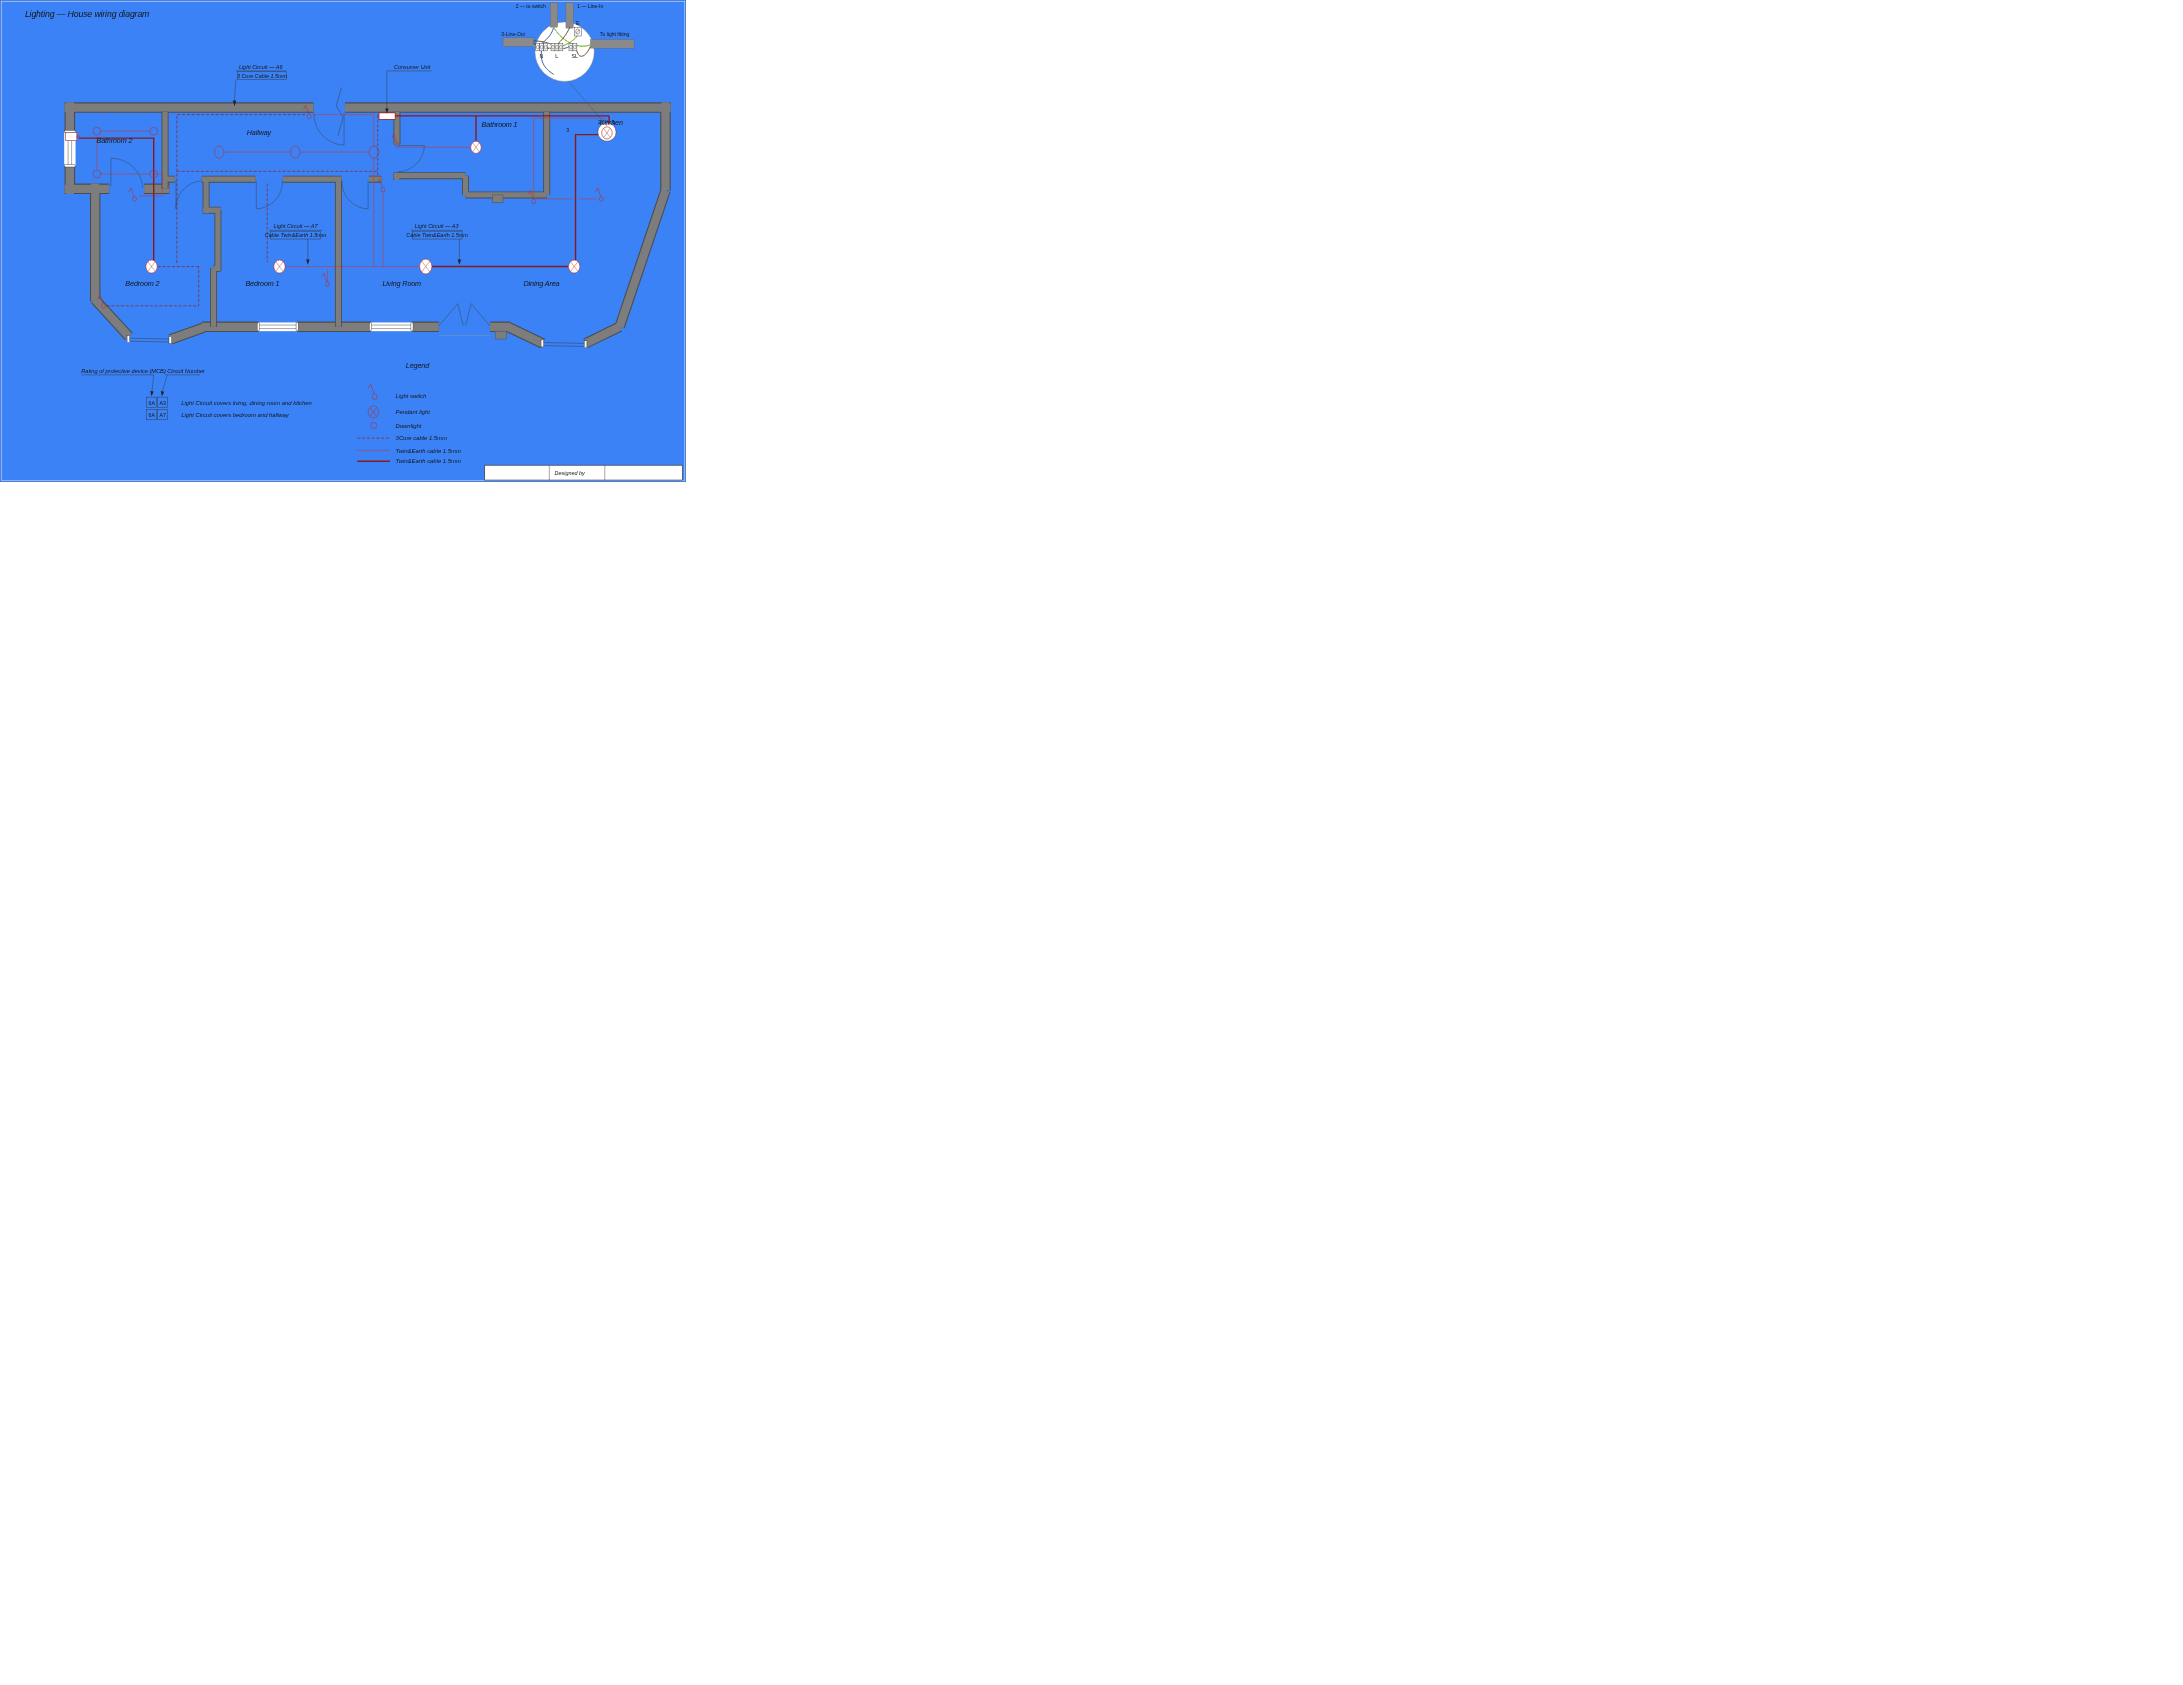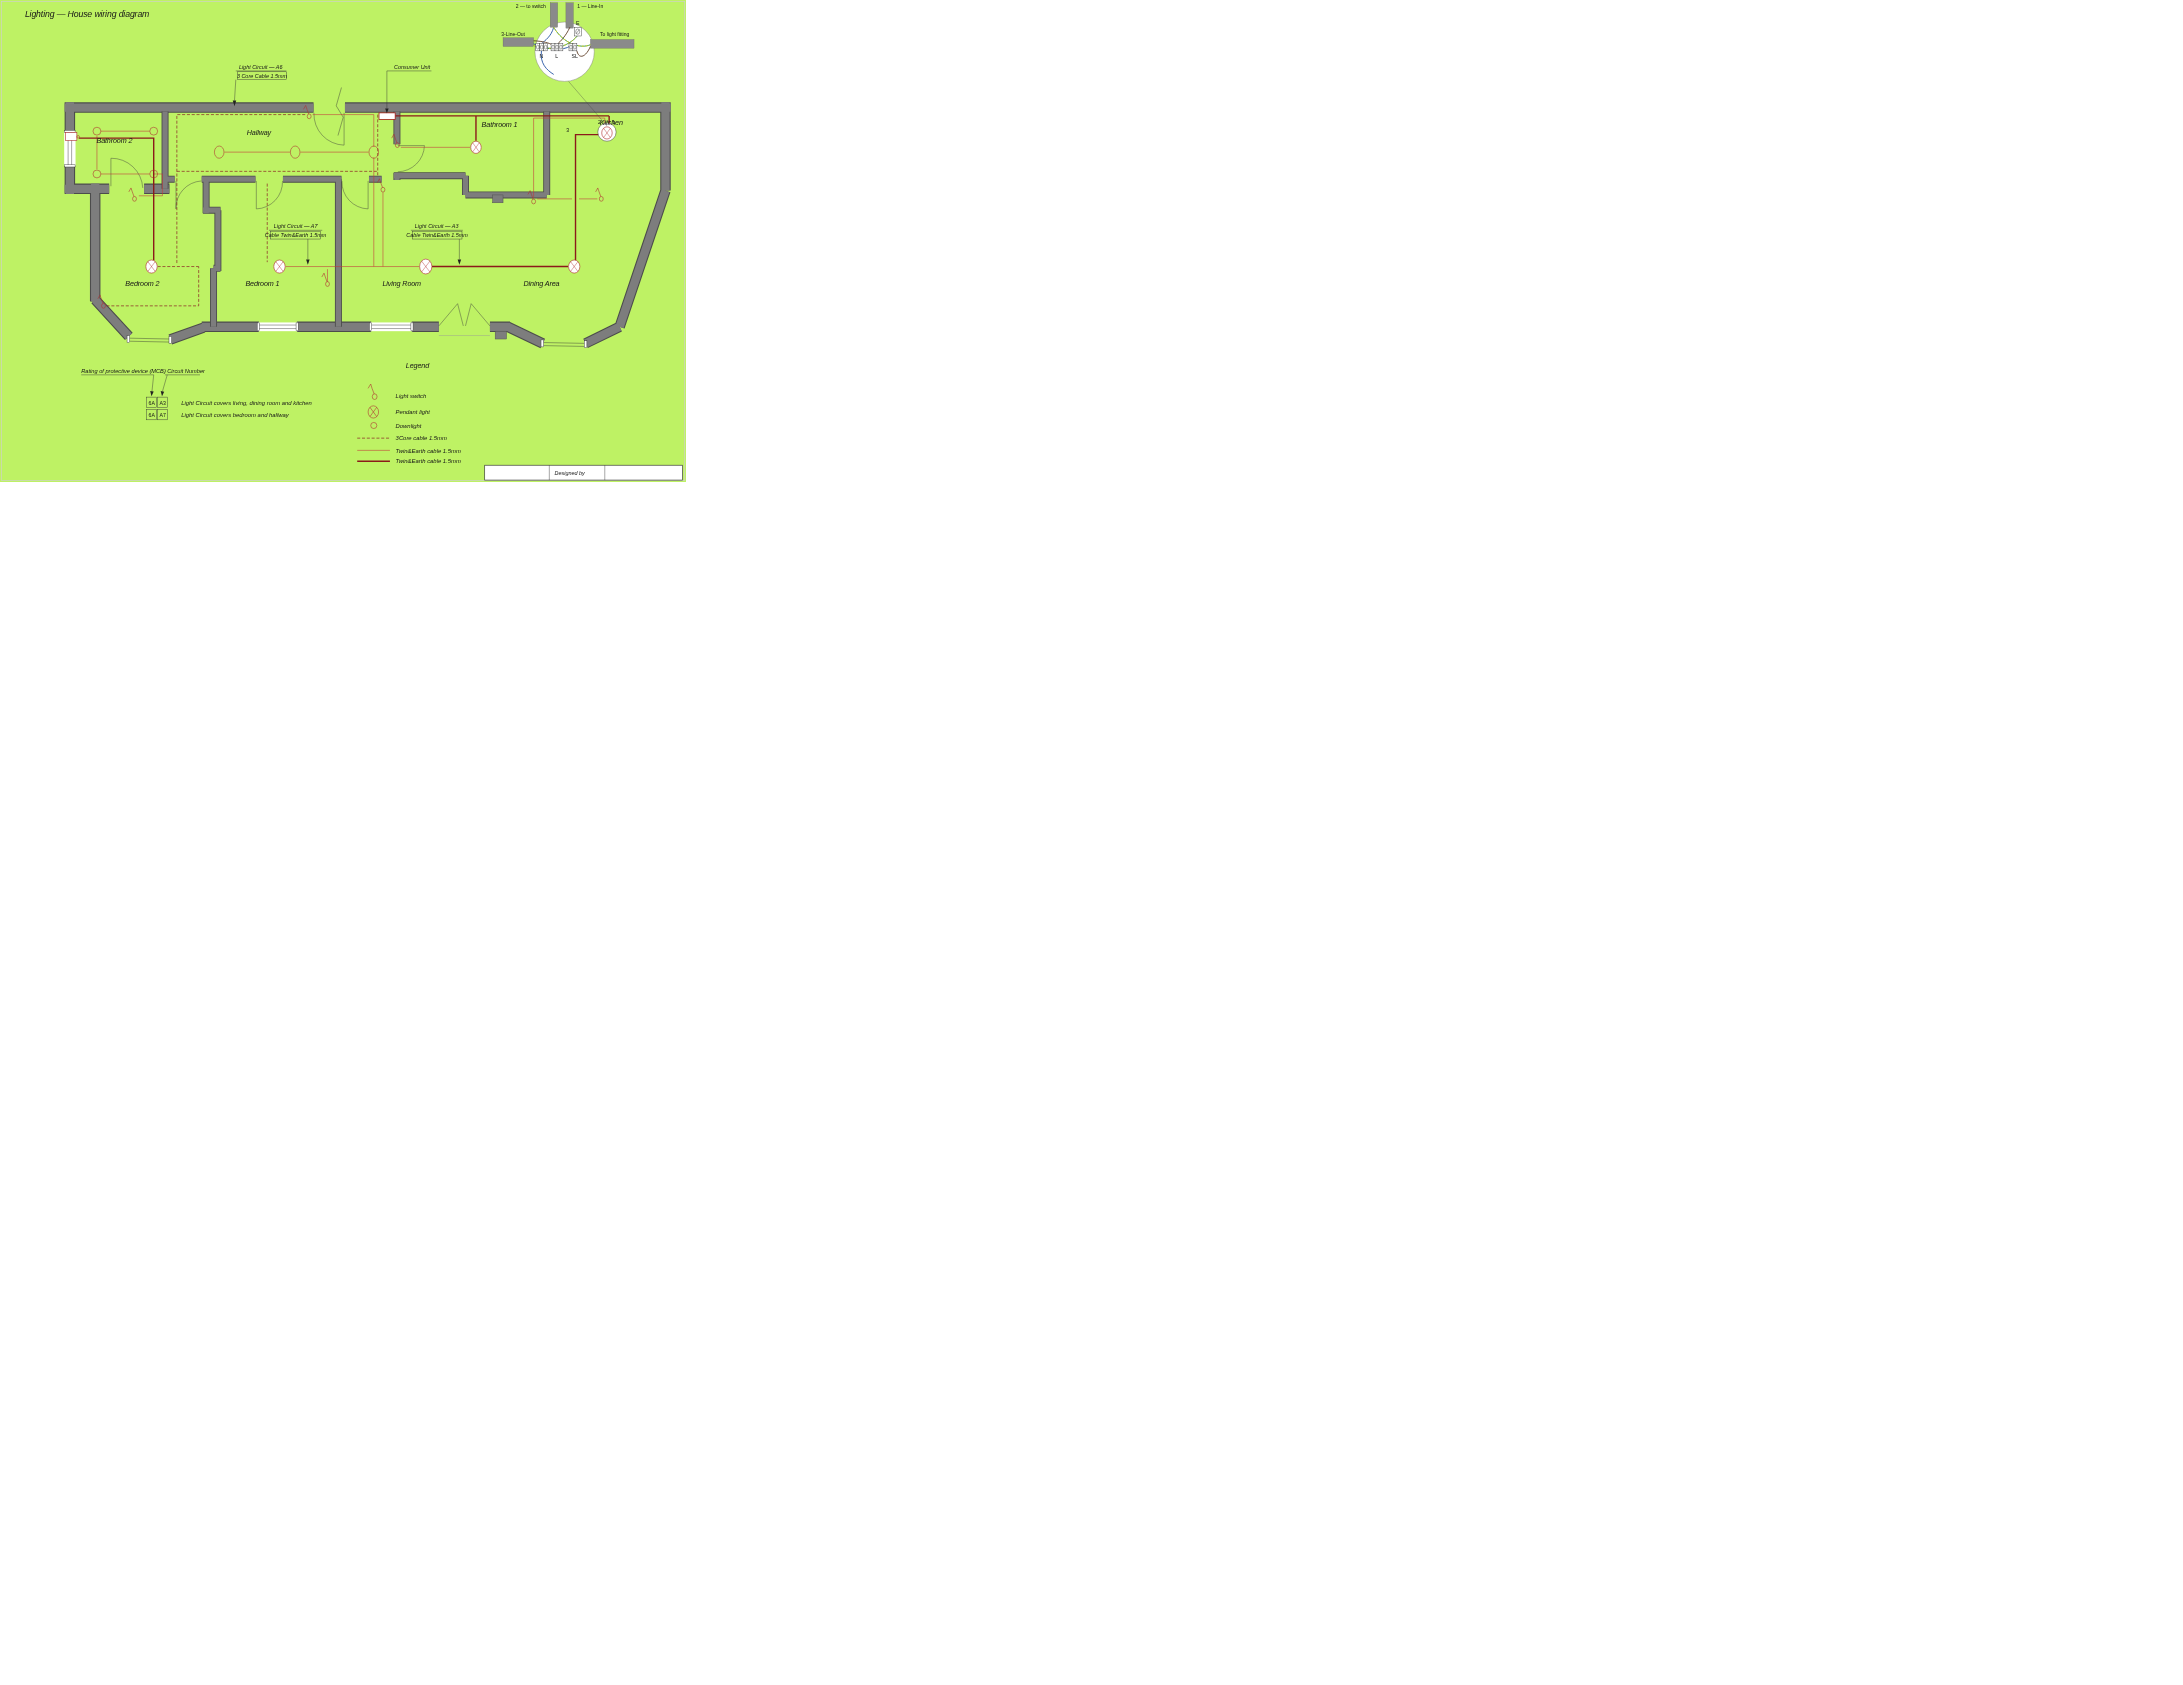--- a/index.html
+++ b/index.html
@@ -1,17 +1,17 @@
 <!DOCTYPE html>
 <html style="font-size:7px"><head>
 <meta charset="utf-8">
 <style>
   html,body{margin:0;padding:0;background:#ffffff;}
   body{font-family:"Liberation Sans",sans-serif;}
-  .stage{width:686px;height:482px;position:relative;background:#bef264;text-align:right;}
+  .stage{width:686px;height:482px;position:relative;background:#3b82f6;text-align:right;}
   svg{display:block;}
   text{fill:#161616;font-family:"Liberation Sans",sans-serif;font-style:italic;}
   .t-title{font-size:20px;letter-spacing:-0.3px;}
   .t-room{font-size:16.5px;letter-spacing:-0.3px;}
   .t-call{font-size:12.5px;}
   .t-small{font-size:11.5px;font-style:normal;}
   .t-num{font-size:12px;font-style:normal;}
   .t-leg{font-size:13.5px;}
   .t-mcb{font-size:13px;}
   .t-box{font-size:12px;font-style:normal;}

